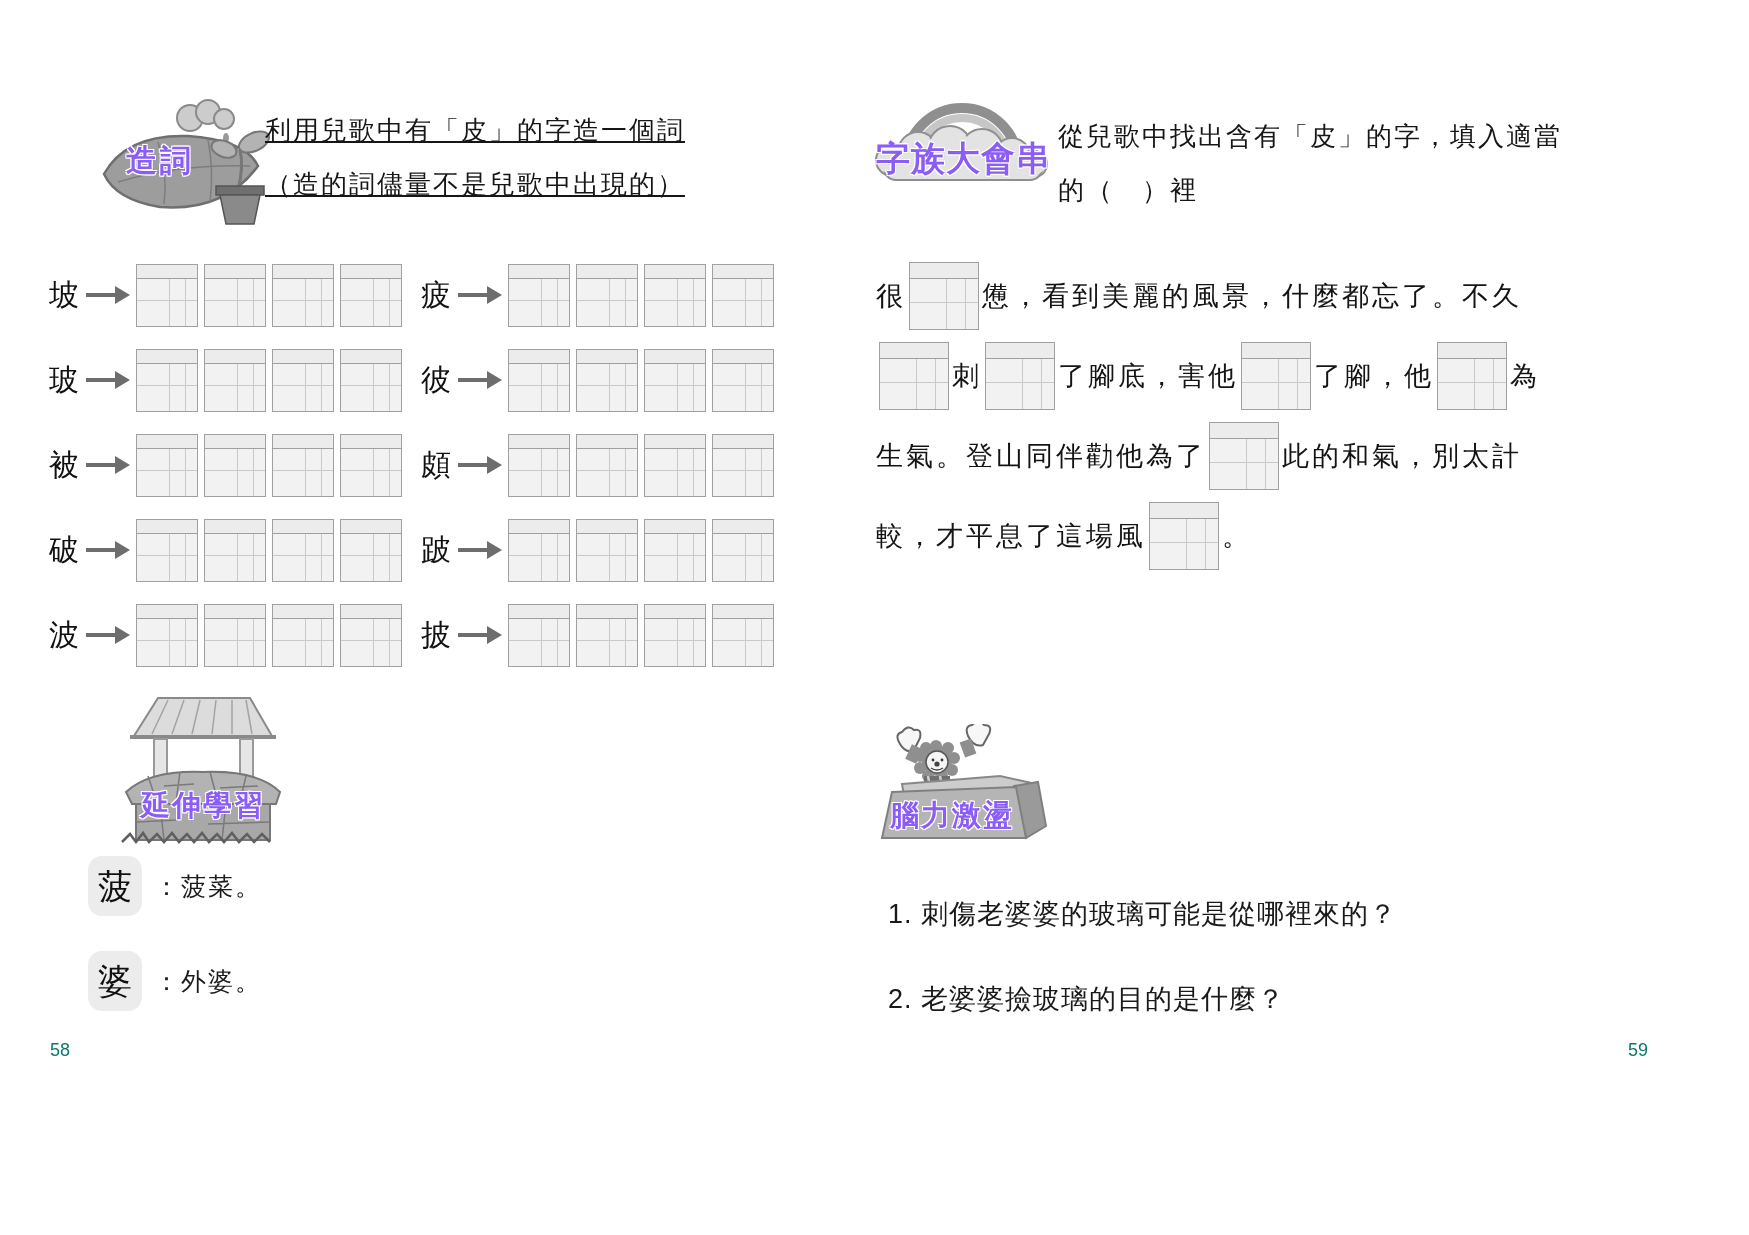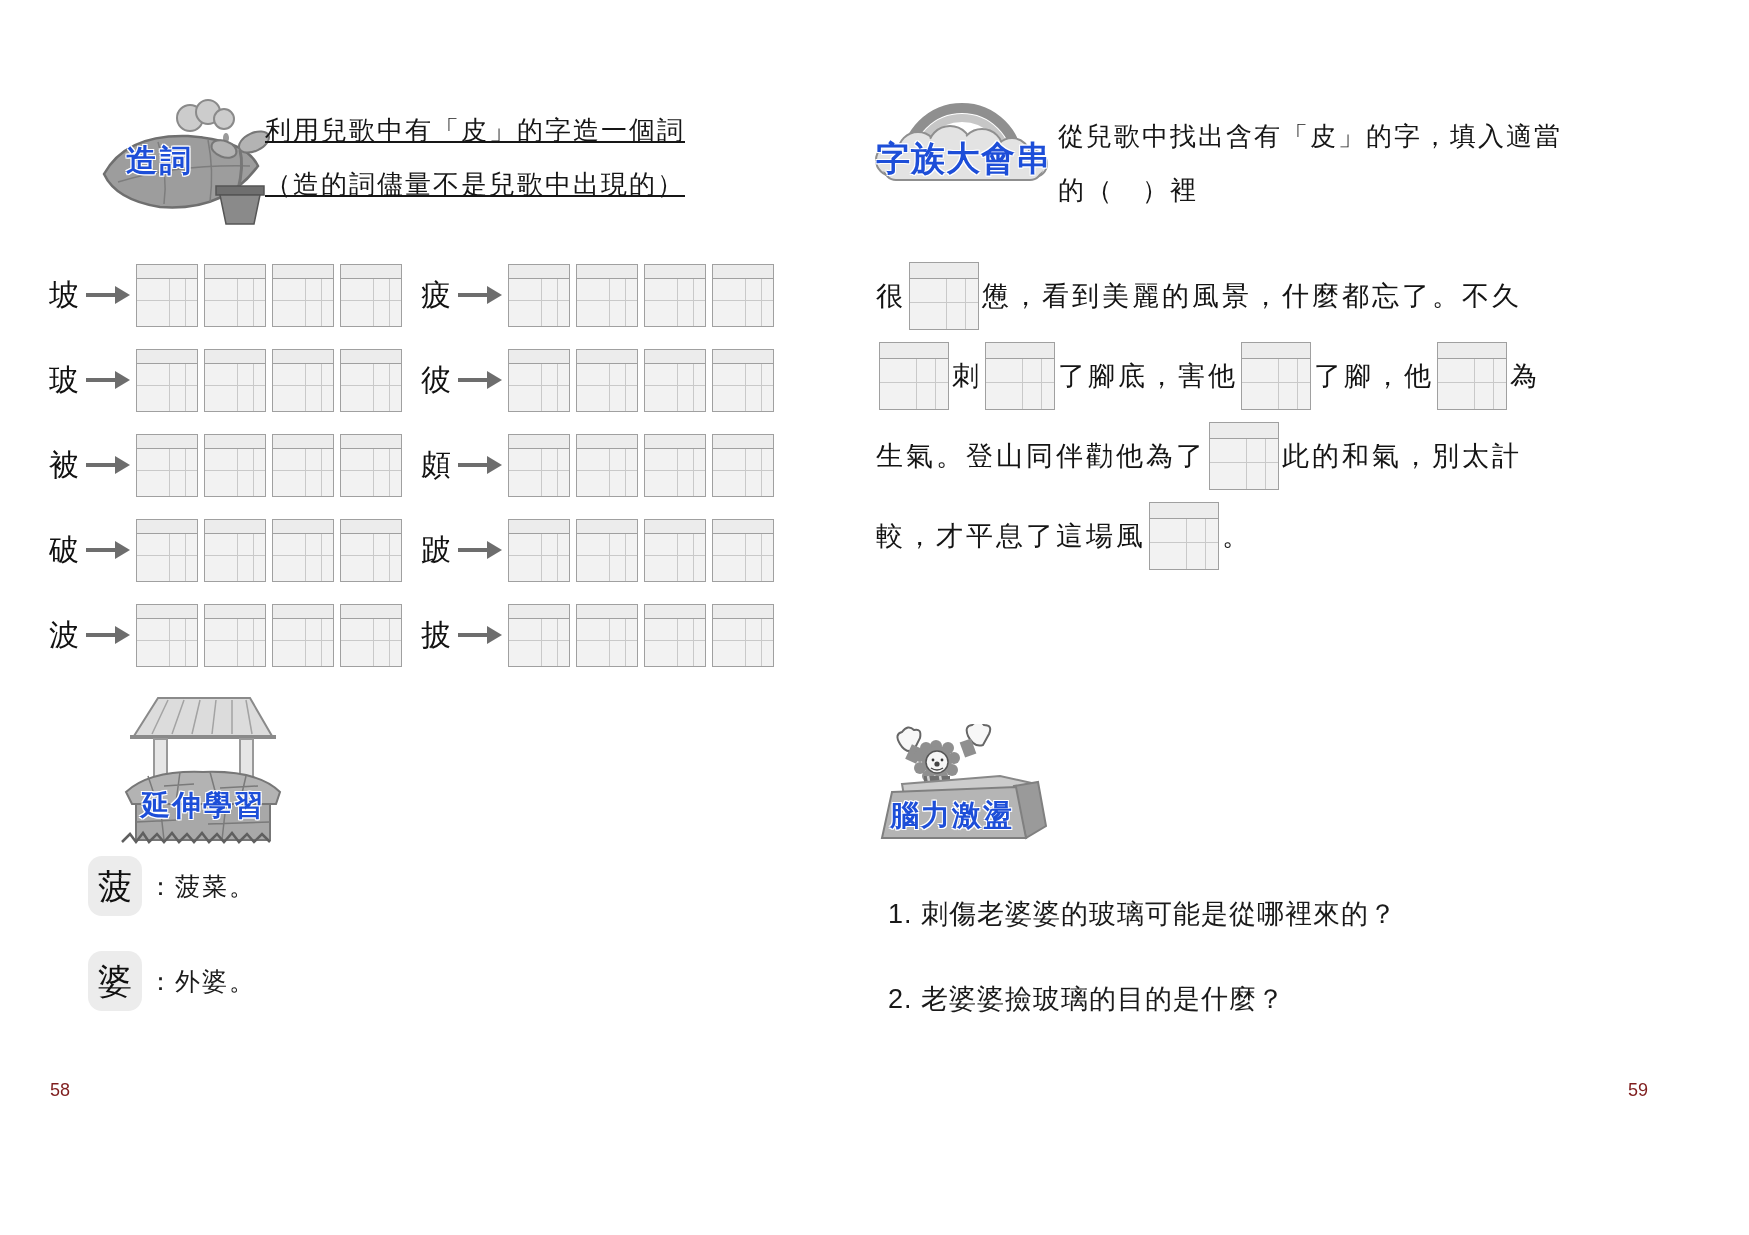--- a/index.html
+++ b/index.html
@@ -1,21 +1,21 @@
 <!DOCTYPE html>
 <html><head>
 <meta charset="utf-8">
 <style>
   html,body { margin:0; padding:0; }
   body { width:1749px; height:1235px; background:#fff; font-family:"Liberation Sans", sans-serif; color:#1c1c1c; }
   .book { position:relative; width:1749px; height:1235px; background:#ffffff; overflow:hidden; }
   .abs { position:absolute; }
 
   
-  .badge-label { position:absolute; font-weight:900; color:#1d4ed8;
+  .badge-label { position:absolute; font-weight:900; color:#8b5cf6;
     text-shadow:1px 1px 0 #fff,-1px -1px 0 #fff,1px -1px 0 #fff,-1px 1px 0 #fff,0 1px 0 #fff,0 -1px 0 #fff;font-family:Liberation Serif, serif; }
   .instr { position:absolute; font-size:26px; letter-spacing:2px; color:#161616; }
   .instr .iline { height:36px; line-height:36px; }
   .instr .iline + .iline { margin-top:18px; }
 
   
   .wbox { display:inline-block; vertical-align:middle; width:62px; margin-right:6px; flex:0 0 auto; }
   .wbox .strip { display:block; height:13px; background:#ececec; border:1px solid #a0a0a0; }
   .wbox .main  { display:block; height:47px; background:#f2f2f2; border:1px solid #a0a0a0; border-top:none;
     background-image:
@@ -38,33 +38,33 @@
   .arrow { position:relative; display:inline-block; width:44px; height:18px; margin:0 6px 0 4px; }
   .arrow::before { content:''; position:absolute; left:0; top:7px; width:30px; height:4px; background:#6d6d6d; }
   .arrow::after  { content:''; position:absolute; right:0; top:0; width:0; height:0;
                    border-left:15px solid #6d6d6d; border-top:9px solid transparent; border-bottom:9px solid transparent; }
 
   
   #extension-entries { position:absolute; left:88px; top:855px; }
   .exrow { display:flex; align-items:center; height:62px; margin-bottom:33px; }
   .exchar { width:54px; height:60px; background:#ececec; border-radius:14px; text-align:center; line-height:60px;
             font-family:"DejaVu Serif", serif; font-size:34px; color:#111; }
-  .exdef { margin-left:6px; font-size:25px; letter-spacing:2px; }
+  .exdef { margin-left:12px; font-size:25px; letter-spacing:2px; }
 
   
   #story { position:absolute; left:876px; top:256px; width:620px; }
   .sline { display:flex; align-items:center; height:80px; white-space:nowrap; }
   .sline.indent { padding-left:62px; }
   .stext { font-family:"DejaVu Serif", serif; font-size:27px; letter-spacing:3px; color:#141414; }
 
   
   #questions { position:absolute; left:888px; top:896px; }
   .question { height:36px; line-height:36px; margin-bottom:49px; font-size:27px; letter-spacing:1px; color:#1a1a1a; }
 
-  .pagenum { position:absolute; font-size:18px; color:#7f1d1d;margin-top:40px; }
+  .pagenum { position:absolute; font-size:18px; color:#0f766e; }
   svg { display:block; }
 </style>
 </head>
 <body>
 
 <div class="book">
 
   <svg class="abs" style="left:98px; top:94px;" width="185" height="135" viewBox="0 0 185 135">
     <g stroke="#8a8a8a" stroke-width="2" fill="#cccccc">
       <circle cx="92" cy="24" r="13"></circle>

